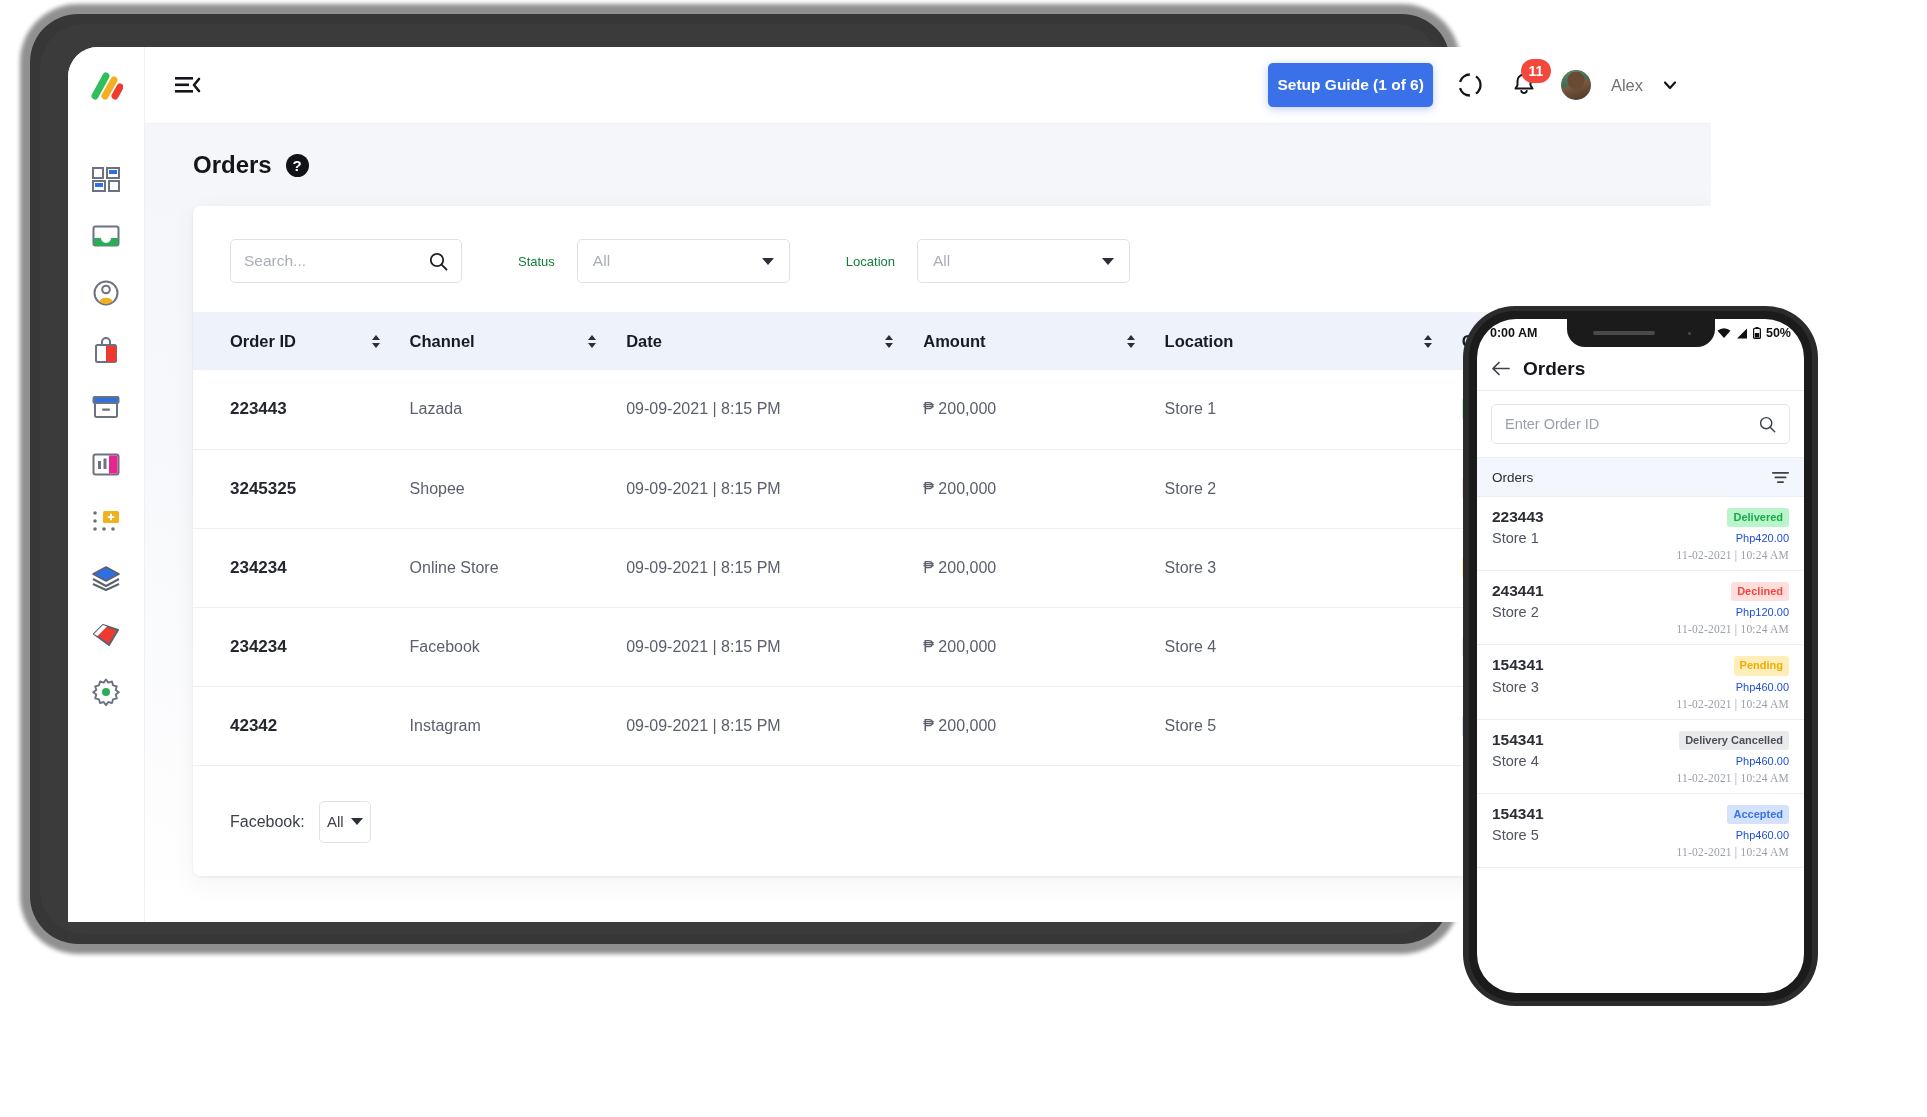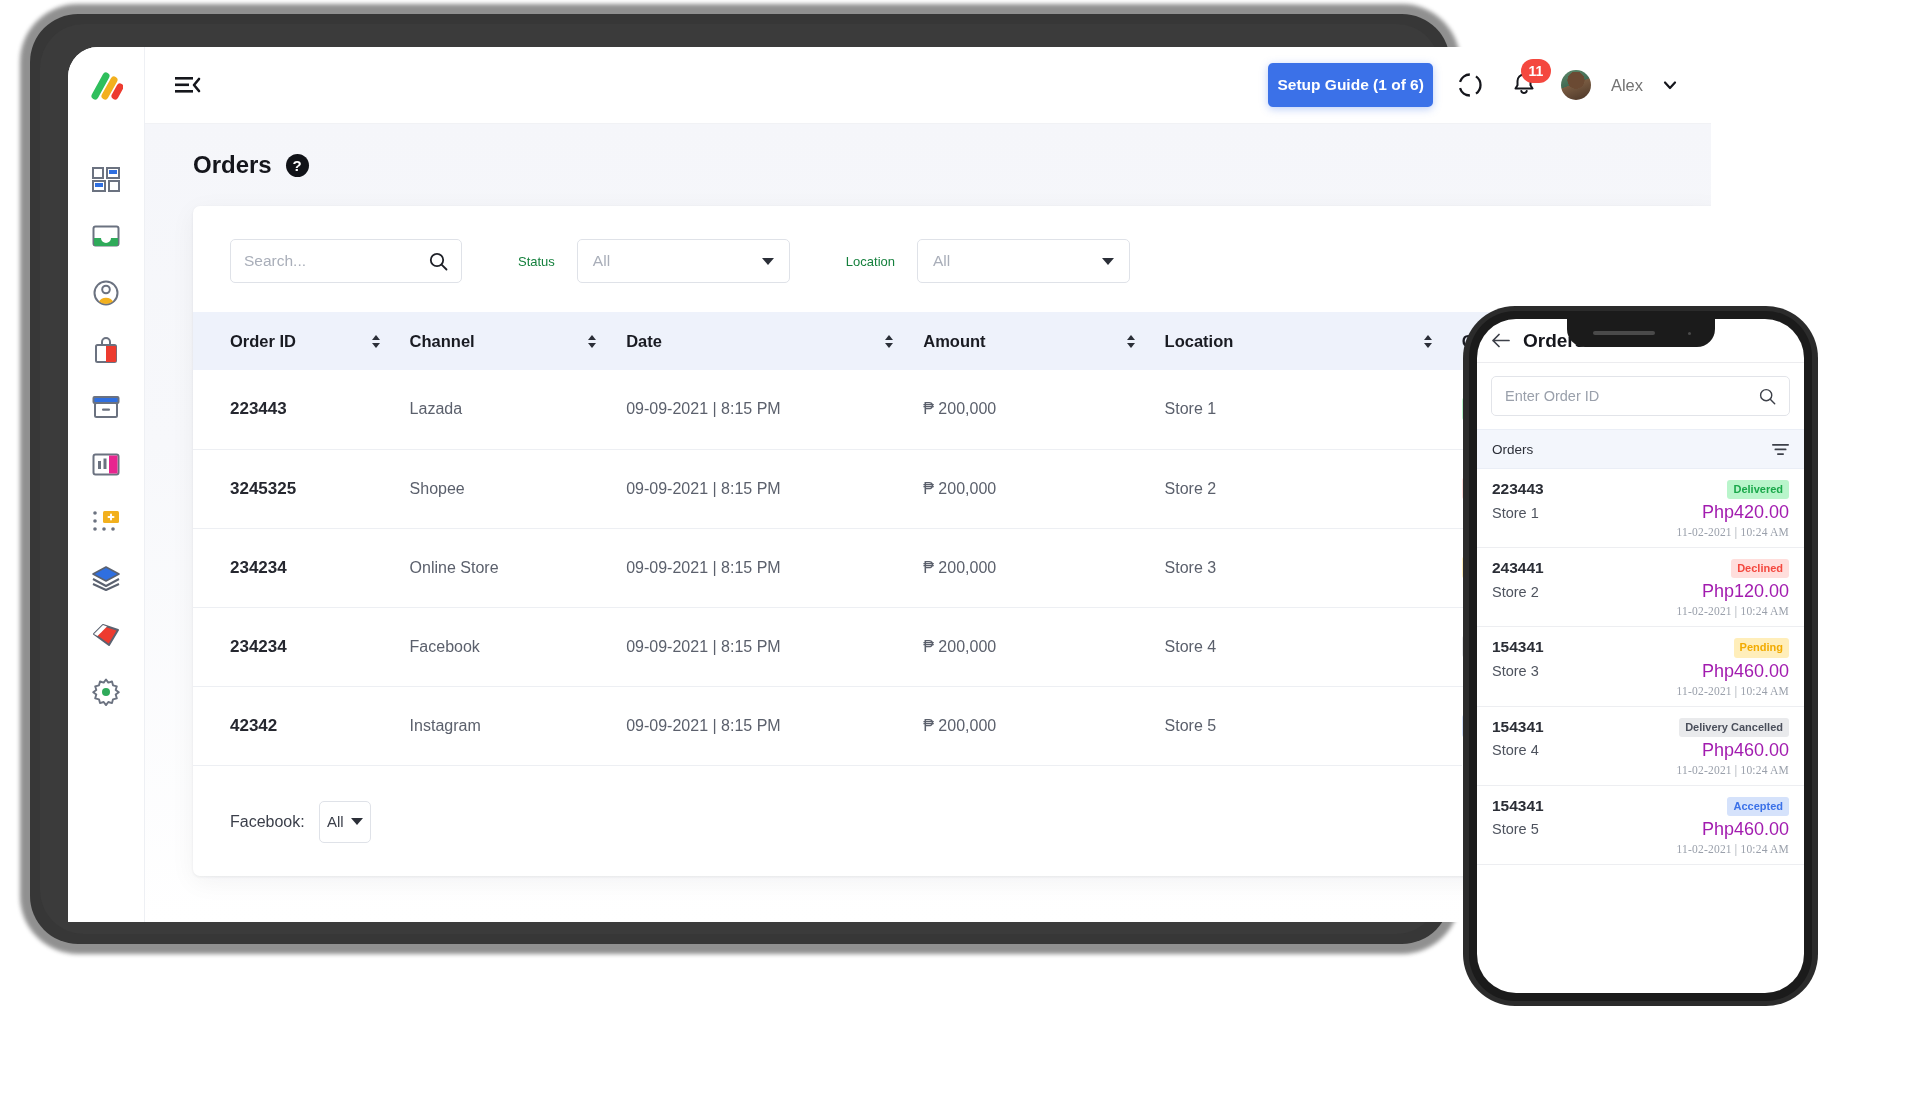--- a/index.html
+++ b/index.html
@@ -279,21 +279,21 @@
     border-bottom:1px solid #eaeef6;
   }
   .ph-row{
     padding:11px 15px 9px 15px;
     border-bottom:1px solid #edeef1;
   }
   .ph-line1{ display:flex; align-items:flex-start; justify-content:space-between; }
   .ph-oid{ font-size:15.5px; font-weight:bold; color:#2b2e36; }
   .ph-line2{ display:flex; align-items:center; justify-content:space-between; margin-top:3px; }
   .ph-store{ font-size:14.5px; color:#4e535e; }
-  .ph-amt{ font-size:18px; color:#a21caf; }
+  .ph-amt{ font-size:11px; color:#1d4ed8; }
   .ph-time{ text-align:right; font-size:11.5px; color:#9aa0ab; margin-top:3px; letter-spacing:.2px;font-family:Liberation Serif, serif;}
   .ph-badge{
     font-size:11px; font-weight:bold; padding:3px 6px; border-radius:3px; line-height:1.2;
     white-space:nowrap;
   }
 </style>
 </head>
 <body>
 
 <div id="stage">
@@ -583,20 +583,38 @@
   </div>
 
   <div class="phone-shadow"></div>
   <div class="phone-body">
     <div class="phone-screen">
       <div class="notch">
         <span class="speaker"></span>
         <span class="cam"></span>
       </div>
 
+      <div class="status-bar">
+        <span>0:00 AM</span>
+        <span class="sb-spacer"></span>
+        <span class="sb-icons">
+          <svg width="14" height="11" viewBox="0 0 14 11">
+            <path d="M7 10 L0.5 2.8 A9.5 9.5 0 0 1 13.5 2.8 Z" fill="#101114"></path>
+          </svg>
+          <svg width="12" height="11" viewBox="0 0 12 11">
+            <path d="M11 0.5 L11 10.5 L1 10.5 Z" fill="#101114"></path>
+          </svg>
+          <svg width="8" height="12" viewBox="0 0 8 12">
+            <rect x="2.6" y="0" width="2.8" height="1.4" fill="#101114"></rect>
+            <rect x="0.6" y="1.4" width="6.8" height="10" rx="1" fill="none" stroke="#101114" stroke-width="1.2"></rect>
+            <rect x="1.8" y="6" width="4.4" height="4.6" fill="#101114"></rect>
+          </svg>
+          <span>50%</span>
+        </span>
+      </div>
 
       <div class="ph-header">
         <svg width="18" height="15" viewBox="0 0 18 15">
           <path d="M7 1.5 L1 7.5 L7 13.5 M1 7.5 H17" fill="none" stroke="#3d4049" stroke-width="1.7" stroke-linecap="round" stroke-linejoin="round"></path>
         </svg>
         <span class="ph-title">Orders</span>
       </div>
 
       <div class="ph-search-wrap">
         <div class="ph-search">

